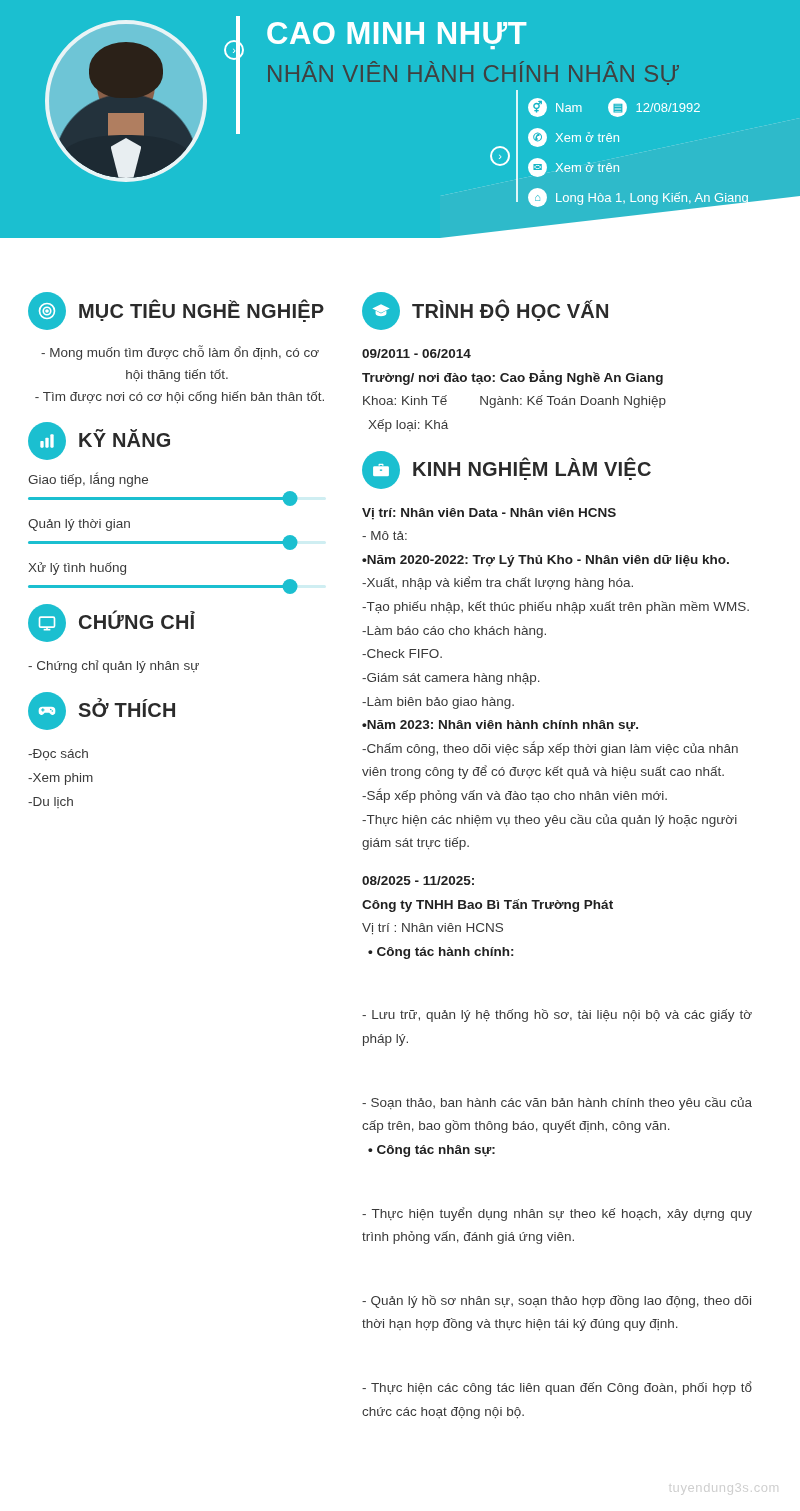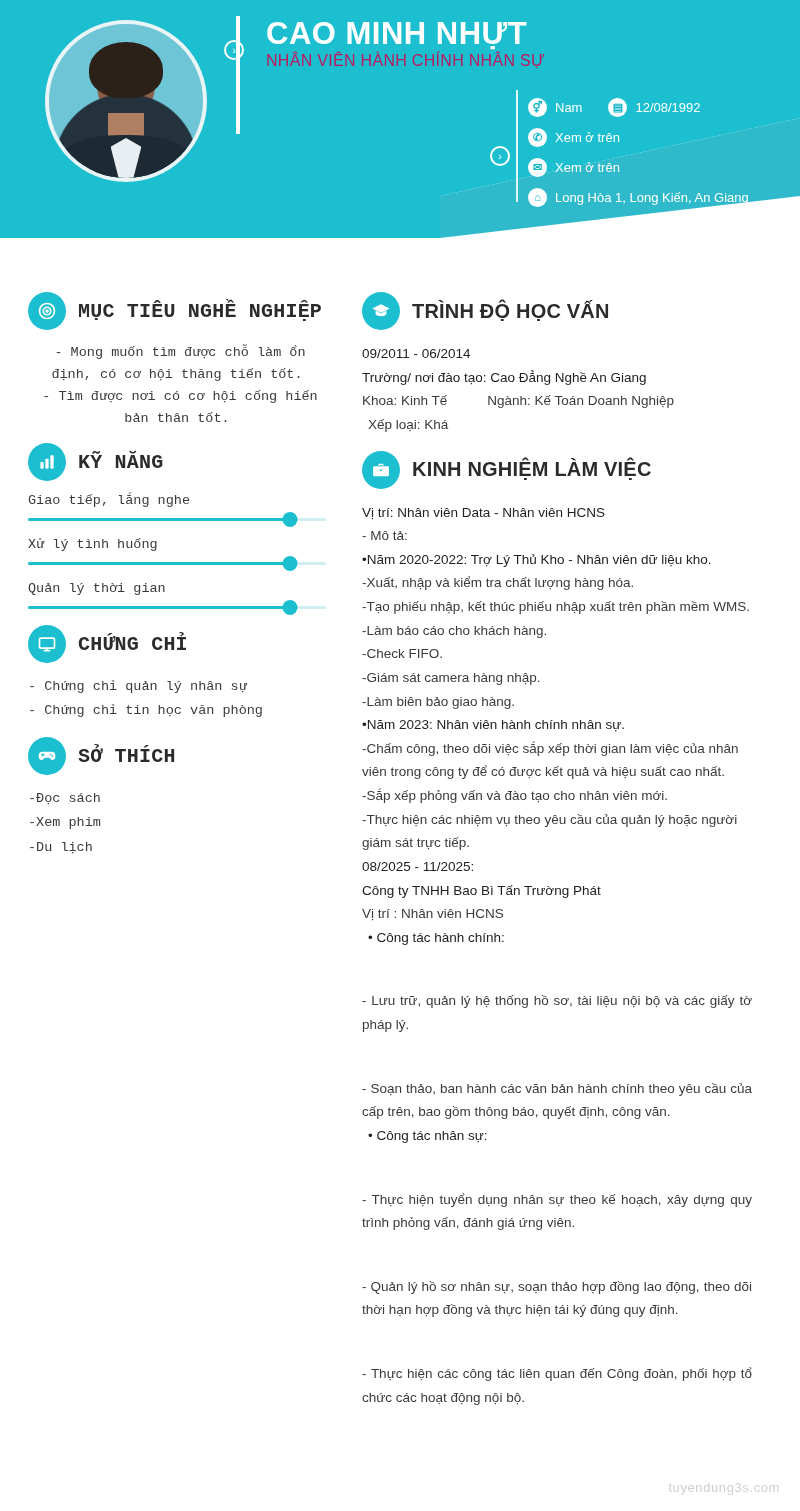--- a/index.html
+++ b/index.html
@@ -107,23 +107,23 @@
     position: absolute;
     left: 266px; top: 16px;
     font-size: 31px;
     font-weight: bold;
     color: #ffffff;
     letter-spacing: .5px;
     text-align: right;
   }
   .role {
     position: absolute;
-    left: 266px; top: 52px;
-    font-size: 16px;
-    color: #be185d;
+    left: 266px; top: 60px;
+    font-size: 24px;
+    color: #404040;
     letter-spacing: .3px;
   }
 
   .contacts {
     position: absolute;
     left: 516px; top: 92px;
     width: 270px;
   }
   .c-line {
     position: absolute;
@@ -155,21 +155,21 @@
   }
   .c-top { display: flex; padding-left: 12px; }
   .c-top .c-row { padding-left: 0; margin-right: 26px; }
 
   
   .body {
     position: relative;
     display: flex;
     padding: 20px 28px 0 28px;
   }
-  .col-left { width: 320px; padding-right: 22px; font-family: Liberation Mono, monospace; }
+  .col-left { width: 320px; padding-right: 22px; }
   .col-right { width: 404px; padding-left: 14px; }
 
   .sec-head {
     display: flex;
     align-items: center;
     margin: 14px 0 12px 0;
   }
   .sec-ico {
     width: 38px; height: 38px;
     border-radius: 50%;
@@ -213,25 +213,25 @@
     top: -6px;
     width: 15px; height: 15px;
     border-radius: 50%;
     background: #1bbfd0;
     transform: translateX(-50%);
   }
 
   .list-line { font-size: 13.5px; line-height: 1.78; color: #3a3a3a; }
 
   
-  .r-bold { font-size: 13.5px; font-weight: normal; color: #222; line-height: 1.75; }
+  .r-bold { font-size: 13.5px; font-weight: bold; color: #222; line-height: 1.75; }
   .r-txt { font-size: 13.5px; color: #3a3a3a; line-height: 1.75; }
-  .r-row { display: flex; gap: 40px; }
+  .r-row { display: flex; gap: 32px; }
   .r-just { text-align: justify; margin-top: 40px; }
-  .mt14 { }
+  .mt14 { margin-top: 14px; }
 
   .footer {
     position: absolute;
     right: 20px; bottom: 16px;
     font-size: 13px;
     color: #cfcfcf;
     letter-spacing: .6px;
   }
 </style>
 </head>
@@ -315,46 +315,45 @@
       </div>
 
       <div class="skill">
         <div class="skill-label">Giao tiếp, lắng nghe</div>
         <div class="bar">
           <div class="bar-fill" style="width:88%"></div>
           <div class="knob" style="left:88%"></div>
         </div>
       </div>
       <div class="skill">
+        <div class="skill-label">Quản lý thời gian</div>
+        <div class="bar">
+          <div class="bar-fill" style="width:88%"></div>
+          <div class="knob" style="left:88%"></div>
+        </div>
+      </div>
+      <div class="skill">
         <div class="skill-label">Xử lý tình huống</div>
         <div class="bar">
           <div class="bar-fill" style="width:88%"></div>
           <div class="knob" style="left:88%"></div>
         </div>
       </div>
-      <div class="skill">
-        <div class="skill-label">Quản lý thời gian</div>
-        <div class="bar">
-          <div class="bar-fill" style="width:88%"></div>
-          <div class="knob" style="left:88%"></div>
-        </div>
-      </div>
 
       <div class="sec-head">
         <span class="sec-ico">
           <svg width="20" height="20" viewBox="0 0 24 24" fill="none" stroke="#fff" stroke-width="2">
             <rect x="3" y="5" width="18" height="12" rx="1.5"></rect>
             <line x1="8" y1="20" x2="16" y2="20"></line>
             <line x1="12" y1="17" x2="12" y2="20"></line>
           </svg>
         </span>
         <span class="sec-title">CHỨNG CHỈ</span>
       </div>
       <div class="list-line">- Chứng chỉ quản lý nhân sự</div>
-      <div class="list-line">- Chứng chỉ tin học văn phòng</div>
 
       <div class="sec-head">
         <span class="sec-ico">
           <svg width="20" height="20" viewBox="0 0 24 24" fill="#fff">
             <path d="M6.5 7h11a4.5 4.5 0 0 1 4.5 4.5v1A3.5 3.5 0 0 1 15.6 15l-1-1h-5.2l-1 1A3.5 3.5 0 0 1 2 12.5v-1A4.5 4.5 0 0 1 6.5 7z"></path>
             <rect x="5" y="10" width="4" height="1.4" fill="#1bbfd0"></rect>
             <rect x="6.3" y="8.7" width="1.4" height="4" fill="#1bbfd0"></rect>
             <circle cx="16.5" cy="10.2" r="1" fill="#1bbfd0"></circle>
             <circle cx="18.4" cy="12" r="1" fill="#1bbfd0"></circle>
           </svg>

